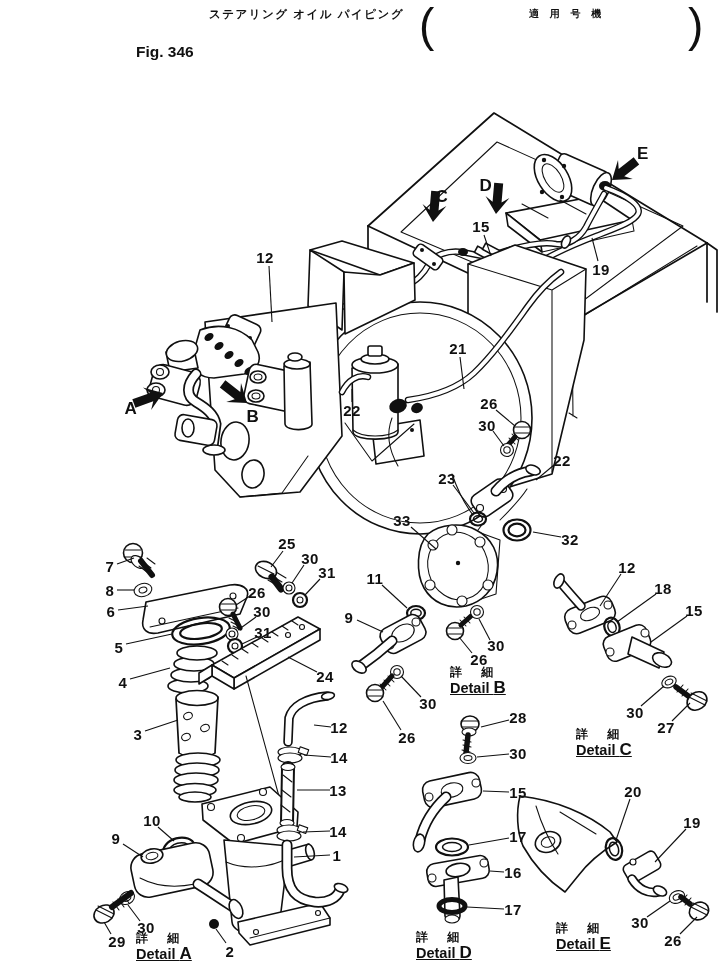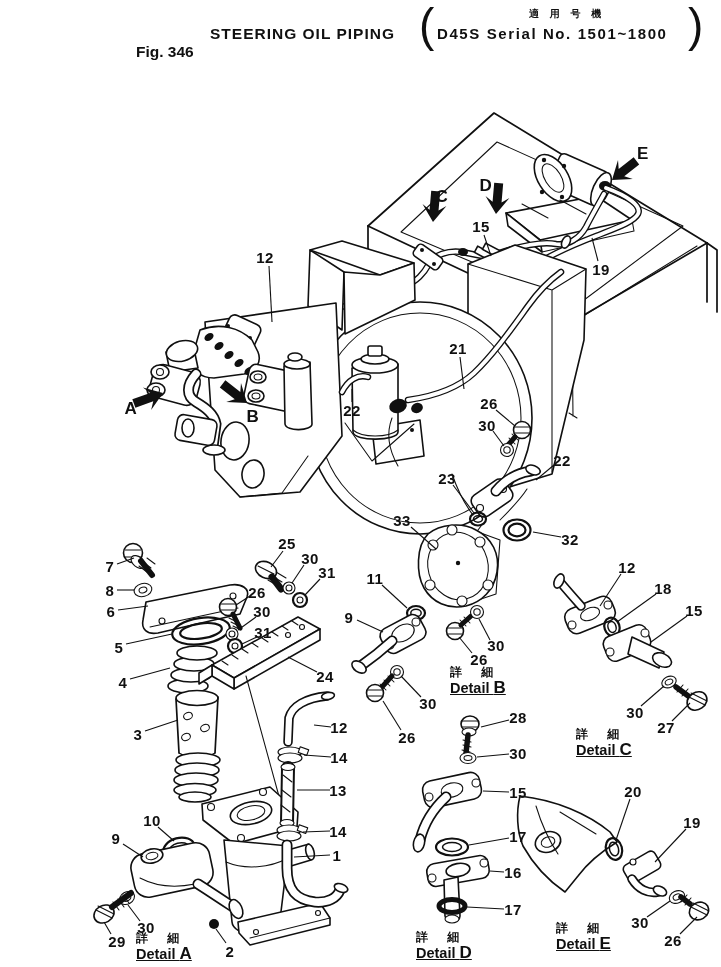--- a/index.html
+++ b/index.html
@@ -36,24 +36,23 @@
   .detail-jp{font-size:12px;letter-spacing:8px;}
   .detail-en{font-size:14.5px;text-decoration:underline;}
   .detail-letter{font-size:17px;}
 </style>
 </head>
 <body>
 
 <div id="stage">
 
   <div class="hdr" id="fig-no">Fig. 346</div>
-  <div class="hdr" id="en-title">STEERING OIL PIPING</div>
+  <div class="hdr" id="jp-title">ステアリング オイル パイピング</div>
   <div class="paren" id="par-l">(</div>
   <div class="hdr" id="app-jp">適 用 号 機</div>
-  <div class="hdr" id="serial">D45S Serial No. 1501~1800</div>
   <div class="paren" id="par-r">)</div>
 
   <svg id="art" width="721" height="967" viewBox="0 0 721 967">
 
     <g>
       <path class="s" d="M368,226 L494,113 L707,243"></path>
       <path class="s" d="M368,226 L572,322 L707,243"></path>
       <path class="s" d="M368,226 L368,254"></path>
       <path class="s" d="M707,243 L707,302 M707,243 L717,250 L717,312"></path>
       <path class="t" d="M401,232 L497,142 L683,226 L576,306 Z"></path>

